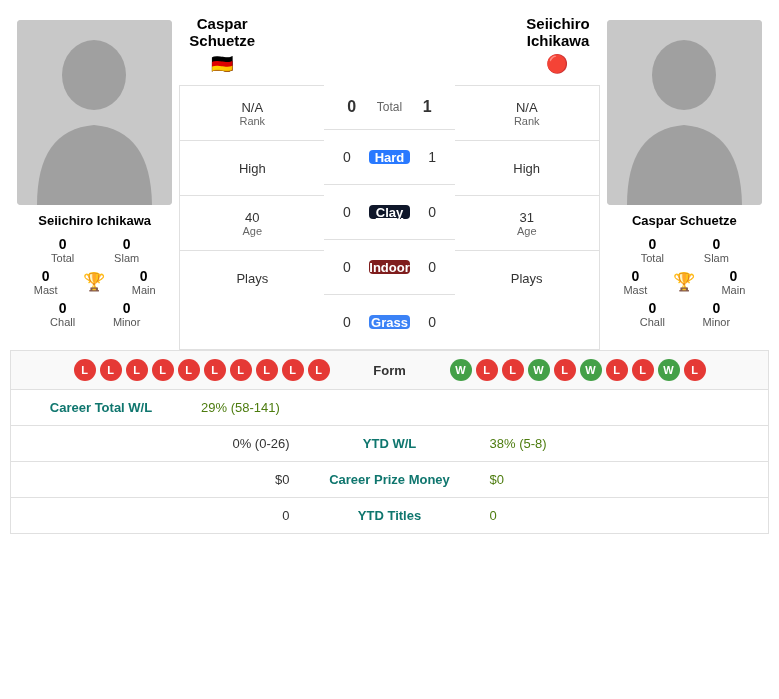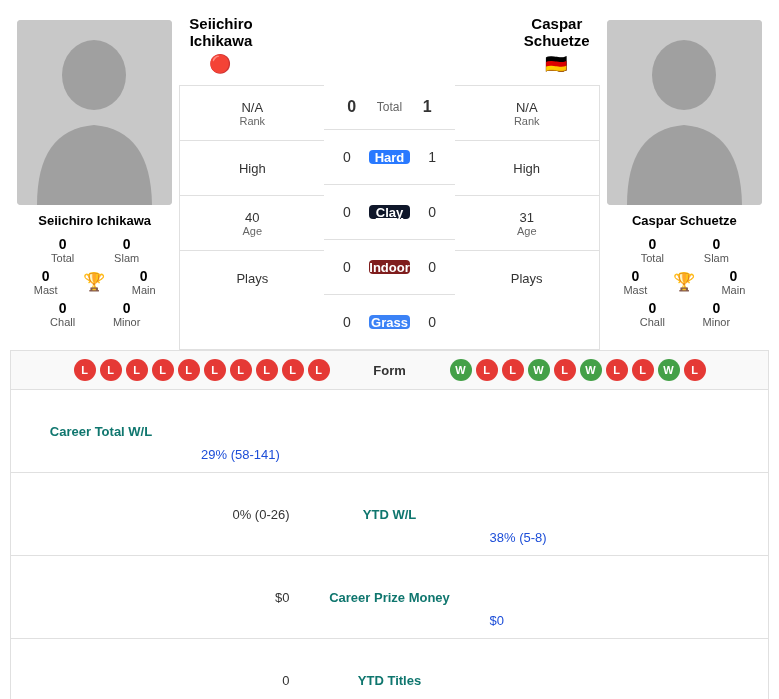--- a/index.html
+++ b/index.html
@@ -277,23 +277,22 @@
       text-align: center;
       font-size: 13px;
       font-weight: bold;
       color: #0f766e;
     }
 
     .stat-data-right {
       flex: 1;
       text-align: left;
       font-size: 13px;
-      color: #1d4ed8;
+      color: #4d7c0f;
       padding-left: 20px;
-      margin-top: 47px;
     }
 
     .top-player-area {
       display: flex;
       align-items: flex-start;
     }
   </style>
 </head>
 <body>
 
@@ -340,28 +339,28 @@
           <span class="stat-value">0</span>
           <span class="stat-label">Minor</span>
         </div>
       </div>
     </div>
 
     <div class="center-panel">
 
       <div class="player-names-row">
         <div style="text-align:center;max-width:140px;">
+          <div style="font-size:15px;font-weight:bold;">Caspar</div>
+          <div style="font-size:15px;font-weight:bold;">Schuetze</div>
+          <div style="font-size:18px;margin-top:4px;">🇩🇪</div>
+        </div>
+        <div style="text-align:center;max-width:140px;">
           <div style="font-size:15px;font-weight:bold;">Seiichiro</div>
           <div style="font-size:15px;font-weight:bold;">Ichikawa</div>
           <div style="font-size:18px;margin-top:4px;">🔴</div>
-        </div>
-        <div style="text-align:center;max-width:140px;">
-          <div style="font-size:15px;font-weight:bold;">Caspar</div>
-          <div style="font-size:15px;font-weight:bold;">Schuetze</div>
-          <div style="font-size:18px;margin-top:4px;">🇩🇪</div>
         </div>
       </div>
 
       <div class="surface-rows">
 
         <div class="left-stats-col">
           <div class="stat-row">
             <div class="stat-row-inner">
               <span class="stat-row-text">N/A</span>
               <span class="stat-row-label">Rank</span>

